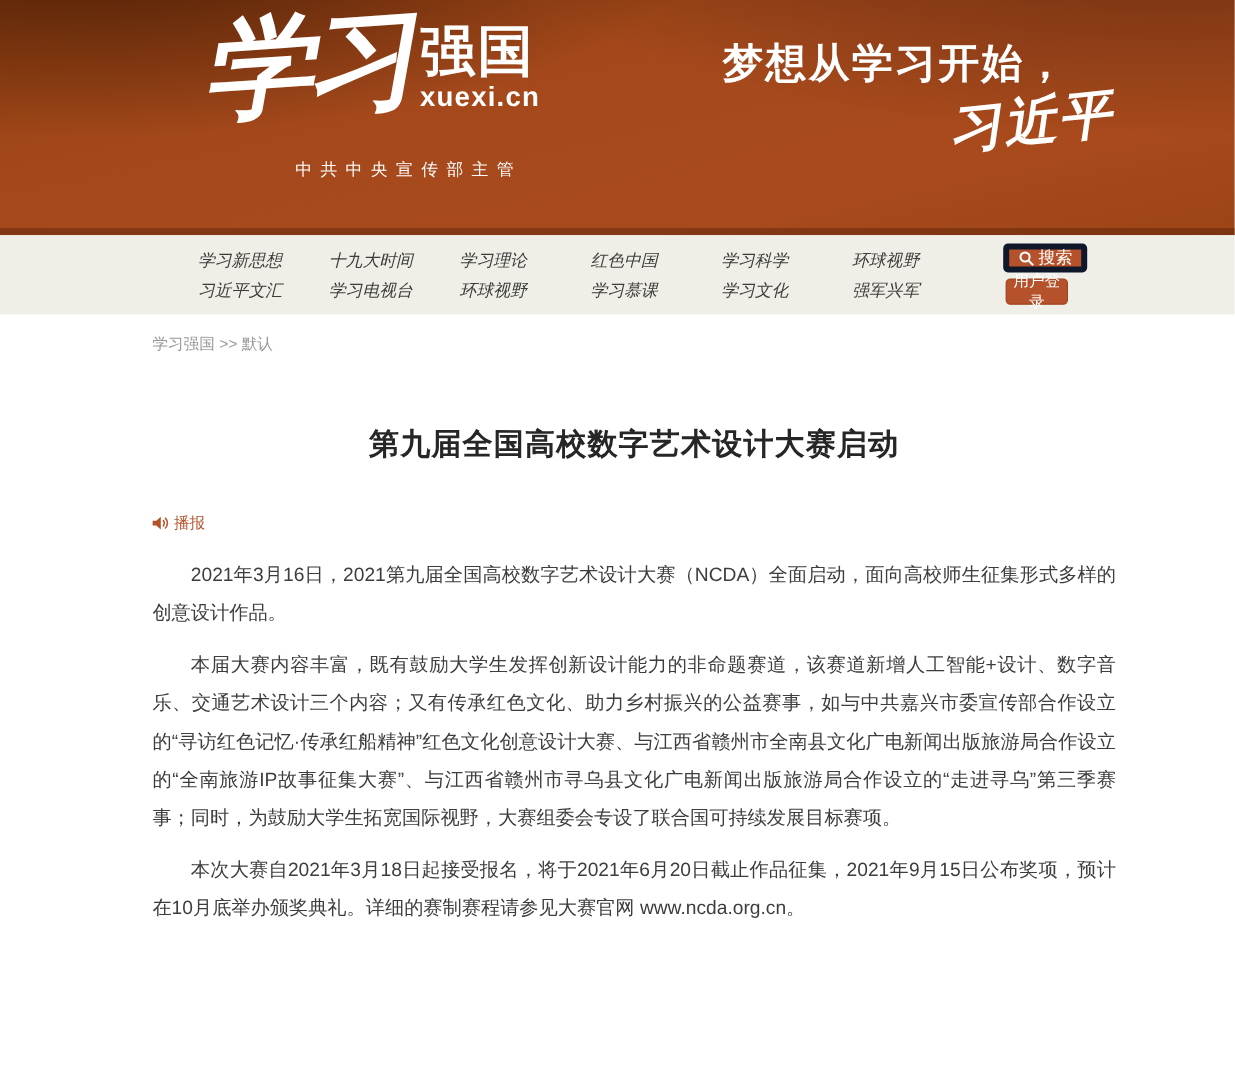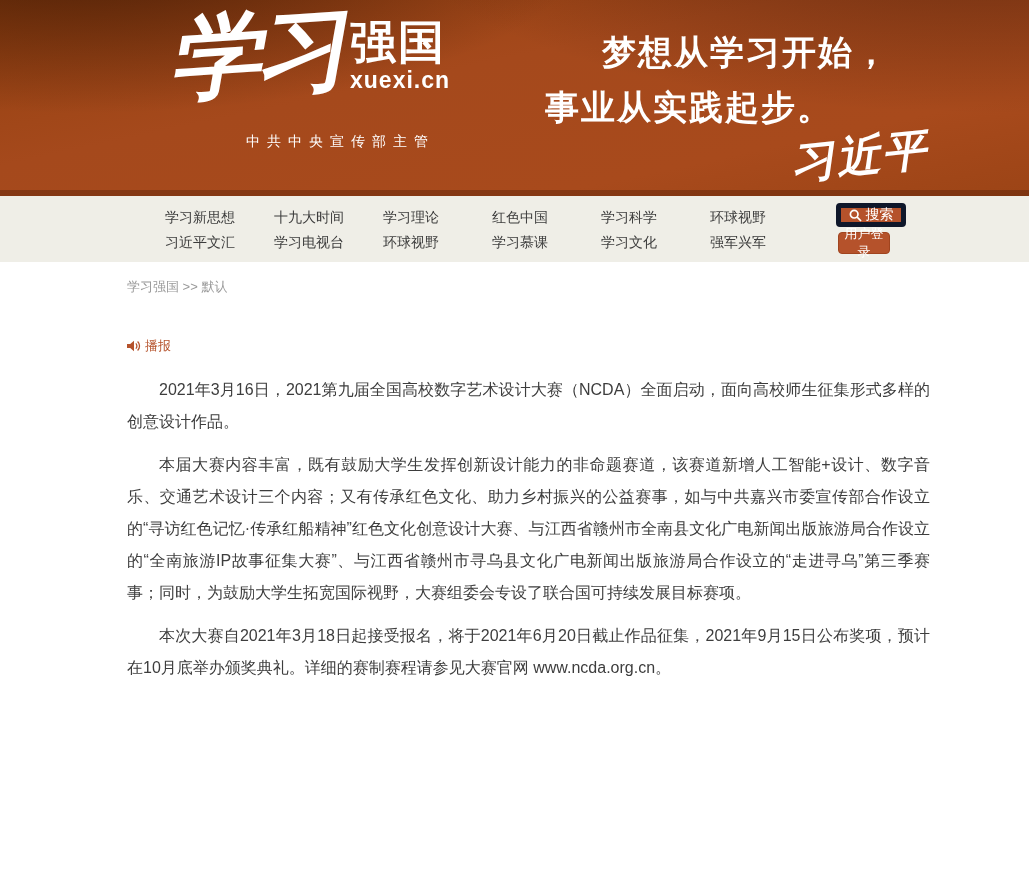--- a/index.html
+++ b/index.html
@@ -33,21 +33,21 @@
     font-family:"Liberation Serif","DejaVu Serif",serif; font-weight:bold; }
   .slogan-line1 { font-size:34px; letter-spacing:2px; padding-left:57px; }
   .slogan-line2 { font-size:34px; letter-spacing:2px; margin-top:9px; }
   .signature {
     font-family:"Liberation Serif","DejaVu Serif",serif; font-style:italic; font-weight:bold;
     font-size:44px; margin-top:-4px; margin-left:245px; transform:rotate(-6deg); letter-spacing:2px;
   }
 
   
   .navbar { position:relative; width:1029px; height:66px; background:#efeee7; }
-  .nav-rows { padding:9px 0 0 165px; }
+  .nav-rows { padding:9px 0 0 165px;font-style:italic; }
   .nav-row { display:flex; height:25px; align-items:center; }
   .nav-item { display:inline-block; width:109px; font-size:14px; color:#3c3c3c; cursor:pointer; }
   .search-btn {
     position:absolute; left:836px; top:7px; width:70px; height:24px;
     background:#b5522b; border:5px solid #0f172a; border-radius:4px; color:#fff;
     font-size:14px; display:flex; align-items:center; justify-content:center; gap:4px; cursor:pointer;
     font-family:inherit;
   }
   .login-btn {
     position:absolute; left:838px; top:36px; width:52px; height:22px;
@@ -83,21 +83,20 @@
   <div class="logo">
     <span class="logo-script">学习</span>
     <span class="logo-right">
       <span class="logo-block">强国</span>
       <span class="logo-domain">xuexi.cn</span>
     </span>
   </div>
   <div class="supervisor">中共中央宣传部主管</div>
   <div class="slogan">
     <div class="slogan-line1">梦想从学习开始，</div>
-    <div class="slogan-line2">事业从实践起步。</div>
     <div class="signature">习近平</div>
   </div>
 </div>
 
 <div class="navbar">
   <div class="nav-rows">
     <div class="nav-row">
       <span class="nav-item">学习新思想</span>
       <span class="nav-item">十九大时间</span>
       <span class="nav-item">学习理论</span>
@@ -124,20 +123,21 @@
     <span>搜索</span>
   </button>
   <button class="login-btn">
     <span>用户登录</span>
   </button>
 </div>
 
 <div class="breadcrumb">学习强国 &gt;&gt; 默认</div>
 
 <div class="article">
+  <h1 class="article-title">第九届全国高校数字艺术设计大赛启动</h1>
 
   <div class="article-meta">
     <div class="broadcast">
       <span style="display:inline-flex;">
         <svg width="14" height="12" viewBox="0 0 14 12">
           <polygon points="0,4 3.2,4 7,0.7 7,11.3 3.2,8 0,8" fill="#b5522b"></polygon>
           <path d="M8.8 3.4 a3.6 3.6 0 0 1 0 5.2" stroke="#b5522b" fill="none" stroke-width="1.3"></path>
           <path d="M10.6 1.6 a6 6 0 0 1 0 8.8" stroke="#b5522b" fill="none" stroke-width="1.3"></path>
         </svg>
       </span>

